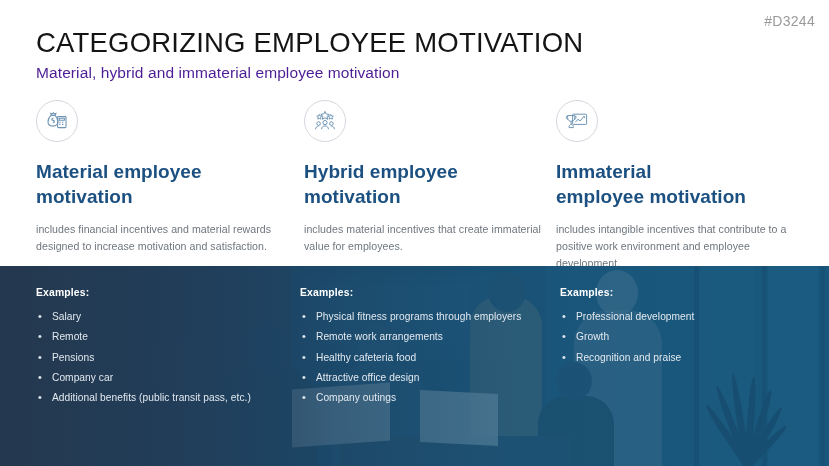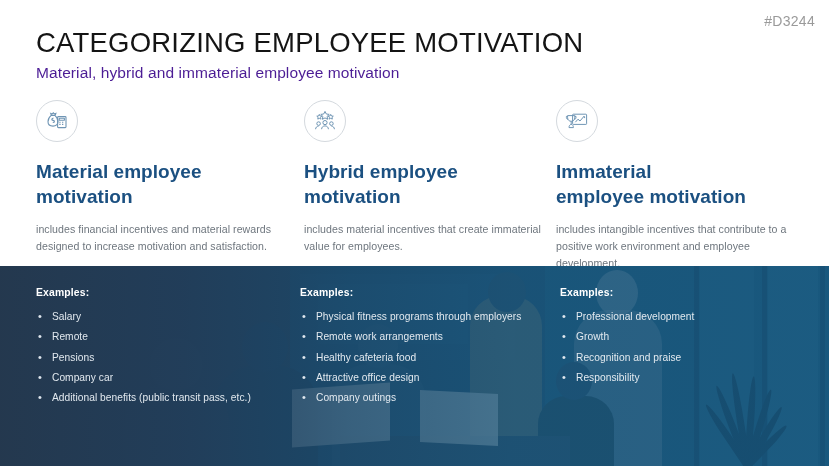--- a/index.html
+++ b/index.html
@@ -275,20 +275,19 @@
           <li>Company outings</li>
         </ul>
       </div>
 
       <div class="pcol pcol-2">
         <div class="ex-title">Examples:</div>
         <ul class="ex-list">
           <li>Professional development</li>
           <li>Growth</li>
           <li>Recognition and praise</li>
-          <li>Responsibility</li>
         </ul>
       </div>
 
     </div>
   </div>
 
 </div>
 
 </body></html>

